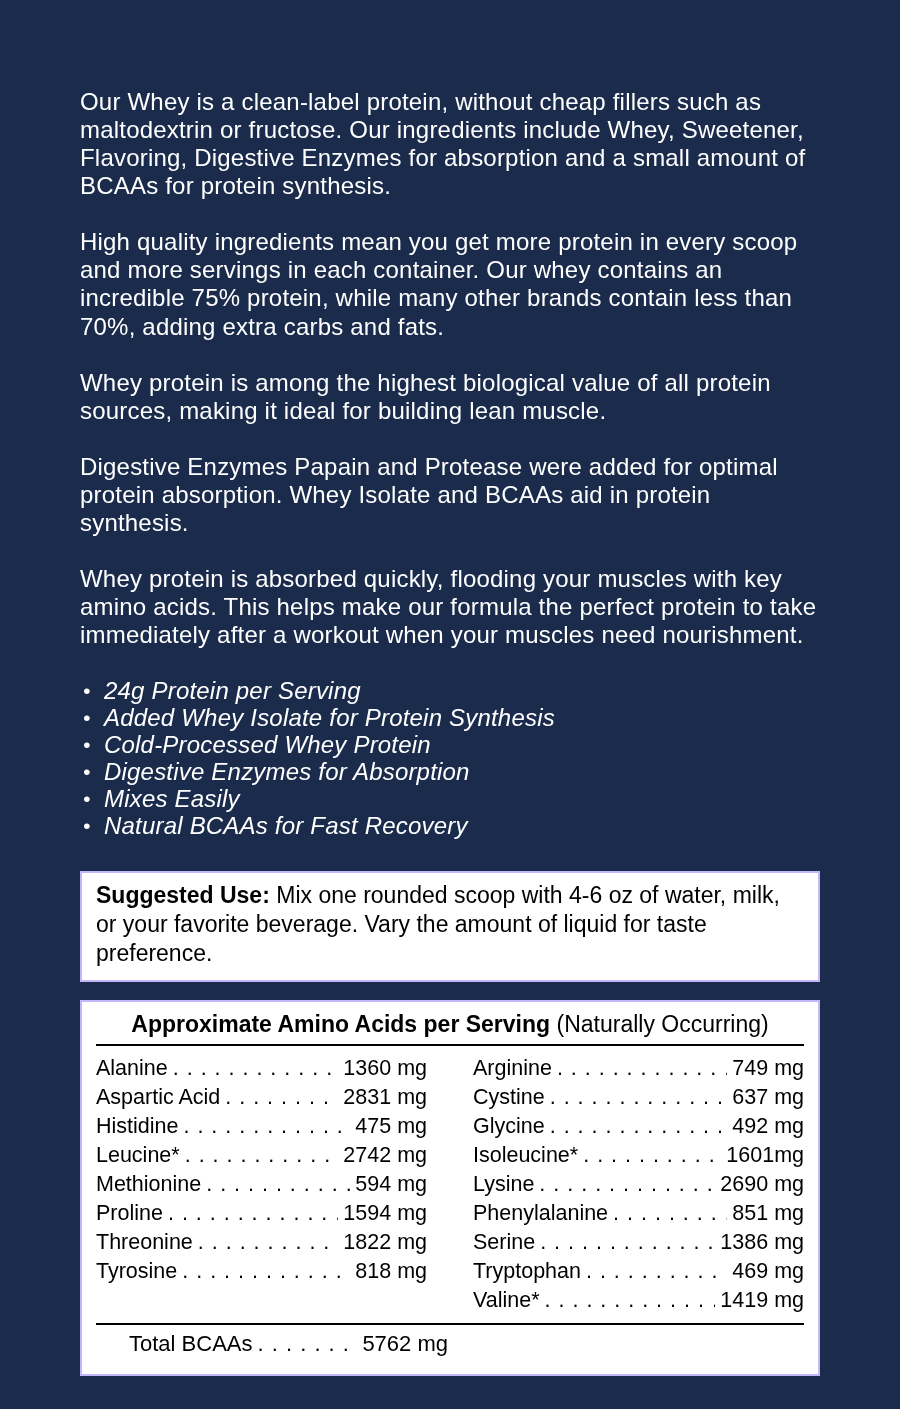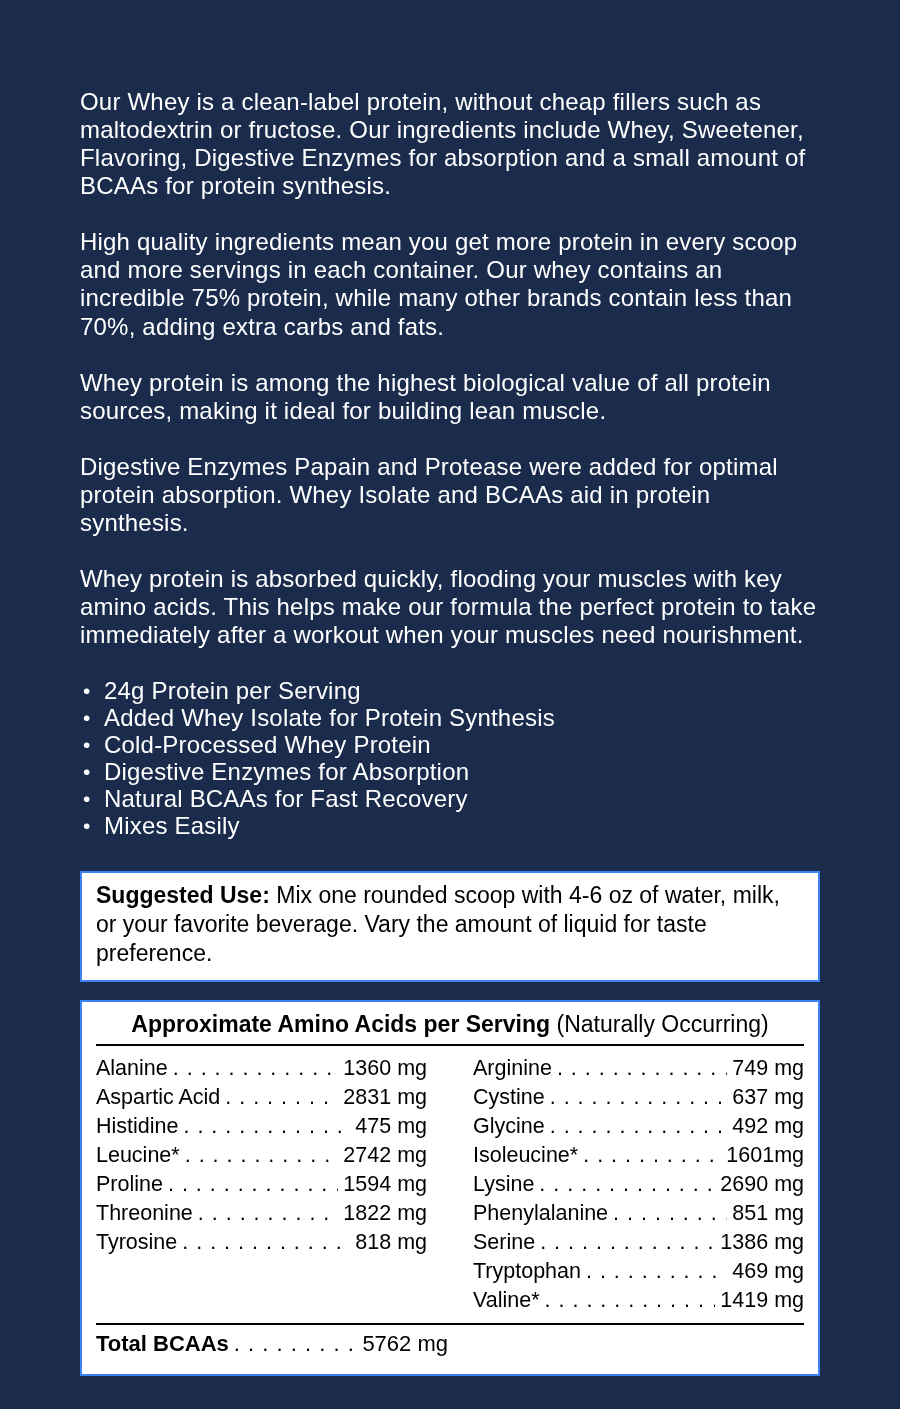--- a/index.html
+++ b/index.html
@@ -17,38 +17,39 @@
   .para {
     font-size: 24px;
     line-height: 1.17;
     margin: 0 0 28px 0;
     letter-spacing: 0.2px;
   }
   ul.bullets {
     list-style: none;
     margin: 18px 0 32px 0;
     padding: 0;
+    font-style: italic;
   }
   ul.bullets li {
     font-size: 24px;
     line-height: 27px;
     padding-left: 24px;
     position: relative;
     letter-spacing: 0.2px;
   }
   ul.bullets li::before {
     content: "\2022";
     position: absolute;
     left: 3px;
     top: 0;
     font-size: 21px;
   }
   .box {
     background: #ffffff;
-    border: 2px solid #3b82f6;
+    border: 2px solid #c4b5fd;
     color: #000000;
     margin: 0 0 18px 0;
     box-sizing: border-box;
   }
   .suggested-box {
     padding: 8px 14px 12px 14px;
   }
   .suggested-box p, .warning-box p {
     margin: 0;
     font-size: 23px;
@@ -93,43 +94,43 @@
     content: ". . . . . . . . . . . . . . . . . . . . . . . . . . . . . . . . . . . .";
     letter-spacing: 1px;
   }
   .amino-value { flex: 0 0 auto; }
   .total-row-wrap {
     width: 50%;
     padding: 5px 2px 2px 2px;
     box-sizing: border-box;
   }
   .total-row { font-size: 22px; line-height: 28px; }
-  .total-row .amino-name { font-weight: bold; }
+  .total-row .amino-name { font-weight: normal; margin-left: 33px; }
   strong { font-weight: bold; }
 </style>
 </head>
 <body>
 
 <div class="content">
 
   <div>
       <p class="para">Our Whey is a clean-label protein, without cheap fillers such as maltodextrin or fructose. Our ingredients include Whey, Sweetener, Flavoring, Digestive Enzymes for absorption and a small amount of BCAAs for protein synthesis.</p>
       <p class="para">High quality ingredients mean you get more protein in every scoop and more servings in each container. Our whey contains an incredible 75% protein, while many other brands contain less than 70%, adding extra carbs and fats.</p>
       <p class="para">Whey protein is among the highest biological value of all protein sources, making it ideal for building lean muscle.</p>
       <p class="para">Digestive Enzymes Papain and Protease were added for optimal protein absorption. Whey Isolate and BCAAs aid in protein synthesis.</p>
       <p class="para">Whey protein is absorbed quickly, flooding your muscles with key amino acids. This helps make our formula the perfect protein to take immediately after a workout when your muscles need nourishment.</p>
     </div>
 
   <ul class="bullets">
       <li>24g Protein per Serving</li>
       <li>Added Whey Isolate for Protein Synthesis</li>
       <li>Cold-Processed Whey Protein</li>
       <li>Digestive Enzymes for Absorption</li>
+      <li>Mixes Easily</li>
       <li>Natural BCAAs for Fast Recovery</li>
-      <li>Mixes Easily</li>
     </ul>
 
   <div class="box suggested-box">
     <p><strong>Suggested Use:</strong> <span>Mix one rounded scoop with 4-6 oz of water, milk, or your favorite beverage. Vary the amount of liquid for taste preference.</span></p>
   </div>
 
   <div class="box amino-box">
     <div class="amino-title">
       <span class="tbold">Approximate Amino Acids per Serving</span>
       <span>(Naturally Occurring)</span>
@@ -149,20 +150,25 @@
         </div>
           <div class="amino-row">
           <span class="amino-name">Histidine</span>
           <span class="leader"></span>
           <span class="amino-value">475 mg</span>
         </div>
           <div class="amino-row">
           <span class="amino-name">Leucine*</span>
           <span class="leader"></span>
           <span class="amino-value">2742 mg</span>
+        </div>
+          <div class="amino-row">
+          <span class="amino-name">Methionine</span>
+          <span class="leader"></span>
+          <span class="amino-value">594 mg</span>
         </div>
           <div class="amino-row">
           <span class="amino-name">Proline</span>
           <span class="leader"></span>
           <span class="amino-value">1594 mg</span>
         </div>
           <div class="amino-row">
           <span class="amino-name">Threonine</span>
           <span class="leader"></span>
           <span class="amino-value">1822 mg</span>

